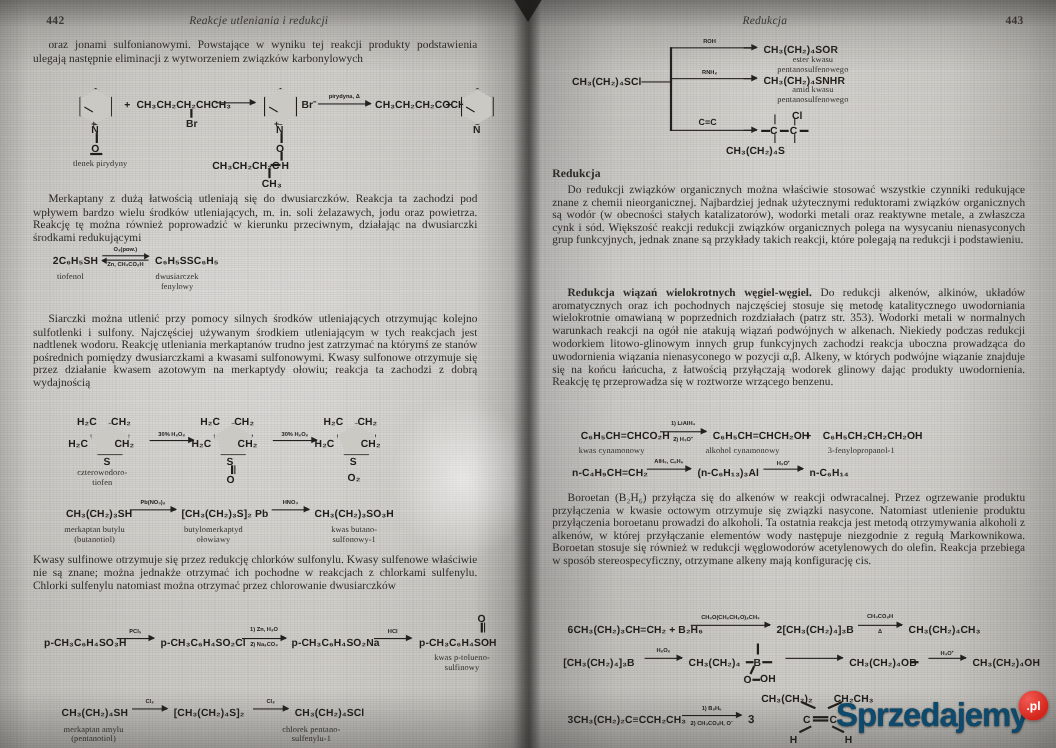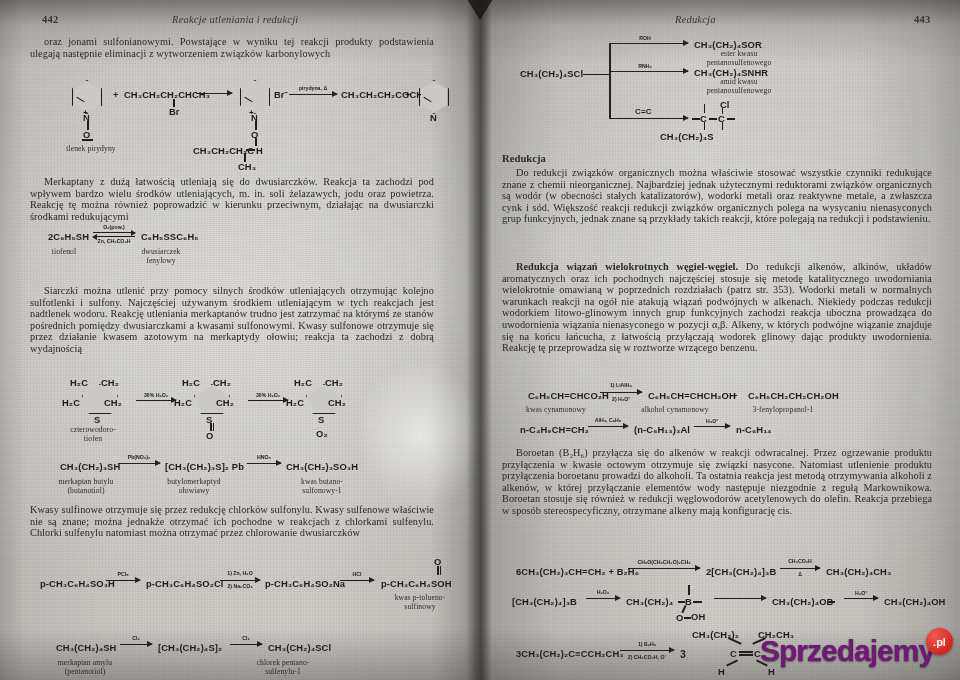--- a/index.html
+++ b/index.html
@@ -97,21 +97,21 @@
     clip-path:polygon(50% 0%,100% 38%,81% 100%,19% 100%,0% 38%);}
   .pring .penin{position:absolute;left:1.6px;top:1.6px;right:1.6px;bottom:1.6px;
     background:#cbc9c4;clip-path:polygon(50% 0%,100% 38%,81% 100%,19% 100%,0% 38%);}
 
   
   .rule{position:absolute;background:#232120;}
 
   
   #wm{position:absolute;left:760px;top:632px;width:200px;height:42px;}
   #wm .txt{position:absolute;left:0;top:2px;font-family:"Liberation Sans",sans-serif;
-    font-weight:700;font-size:30px;color:#701a75;letter-spacing:-1px;
+    font-weight:700;font-size:30px;color:#0c4a6e;letter-spacing:-1px;
     text-shadow:0 1px 2px rgba(0,0,0,.45), 0 0 1px rgba(0,0,0,.5);}
   #wm .badge{position:absolute;left:166px;top:-4px;width:27px;height:27px;border-radius:50%;
     background:radial-gradient(circle at 33% 28%, #f05a52, #d4251c 70%);
     box-shadow:0 1px 3px rgba(0,0,0,.4);}
   #wm .badge span{position:absolute;inset:0;display:flex;align-items:center;justify-content:center;
     font-family:"Liberation Sans",sans-serif;font-weight:700;font-size:11px;color:#fff;}
 </style>
 </head>
 <body>
 

